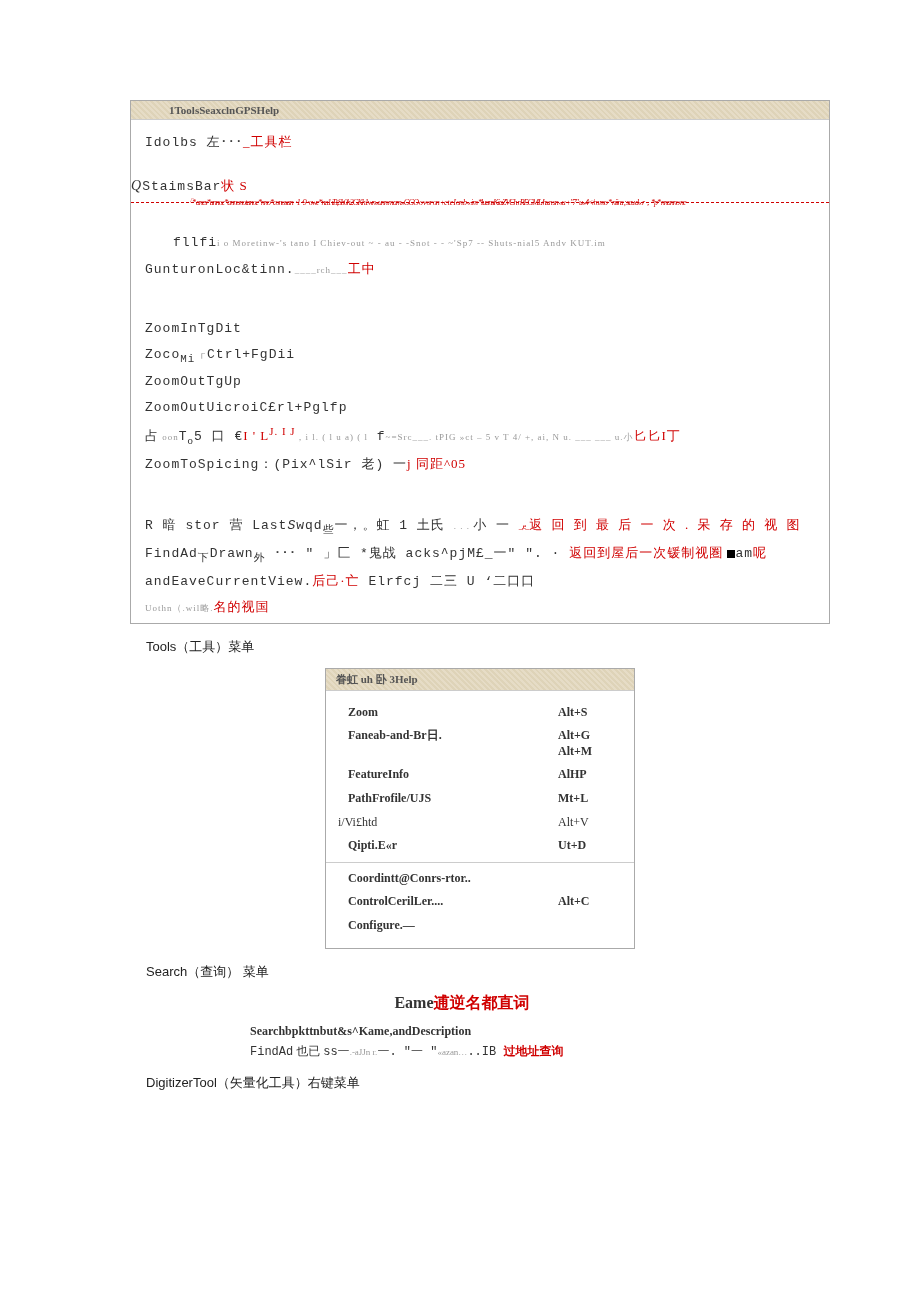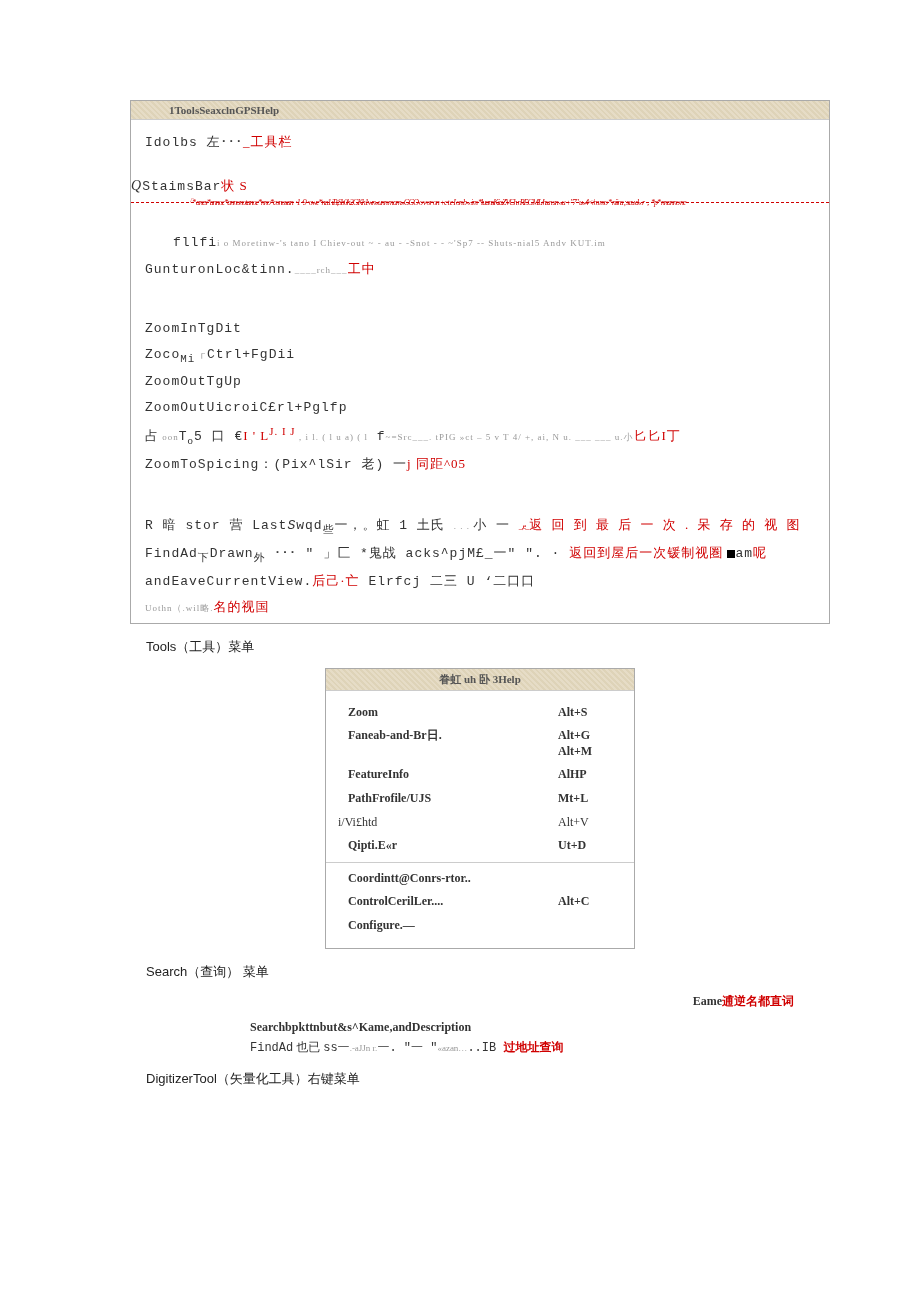--- a/index.html
+++ b/index.html
@@ -17,21 +17,21 @@
       position: relative;
     }
     .box-header {
       background: repeating-linear-gradient(45deg, #e6dcc6, #e6dcc6 2px, #ded3b8 2px, #ded3b8 4px);
       padding: 3px 10px;
       font-size: 11px;
       font-weight: bold;
       color: #555;
       border-bottom: 1px solid #ccc;
     }
-    .box-header.center { text-align: center; }
+    .box-header.center { }
     .box-body { padding: 6px 14px 10px 14px; }
     .section-gap { height: 18px; border-bottom: 0px solid #ccc; }
     .red { color: #d00000; }
     .grey { color: #999; font-size: 9px; }
     .line { margin: 6px 0; line-height: 1.5; letter-spacing: 1px; }
     .mono { font-family: "Courier New", monospace; }
     .it { font-style: italic; }
     .thin-divider {
       border-top: 1px dashed #d00000;
       height: 1px;
@@ -55,24 +55,24 @@
       padding: 4px 16px 4px 22px;
       font-size: 12px;
       line-height: 1.3;
     }
     .tools-row .lbl { font-family: "Times New Roman", serif; }
     .tools-row .sc { color: #333; font-family: "Times New Roman", serif; min-width:60px;}
     .tools-row.bold .lbl, .tools-row.bold .sc { font-weight: bold; }
     .tools-sep { border-top: 1px solid #ccc; margin: 4px 0; }
     .search-area { margin: 10px 0 10px 120px; }
     .search-right {
-      text-align: right;
+      text-align: center;
       margin-right: 36px;
       margin-bottom: 10px;
-      font-size: 12px;
+      font-size: 16px;
     }
     .search-right .k { font-weight: bold; color:#333; }
     .search-bold { font-weight: bold; font-size: 12px; margin-bottom:4px;}
     .search-line { font-size: 12px; }
     .indent-left { margin-left: 10px; }
     .blk { display:inline-block; width:8px; height:8px; background:#000; vertical-align:middle; }
     .dotleader { font-size:9px; color:#888; }
   </style>
 </head>
 <body>

